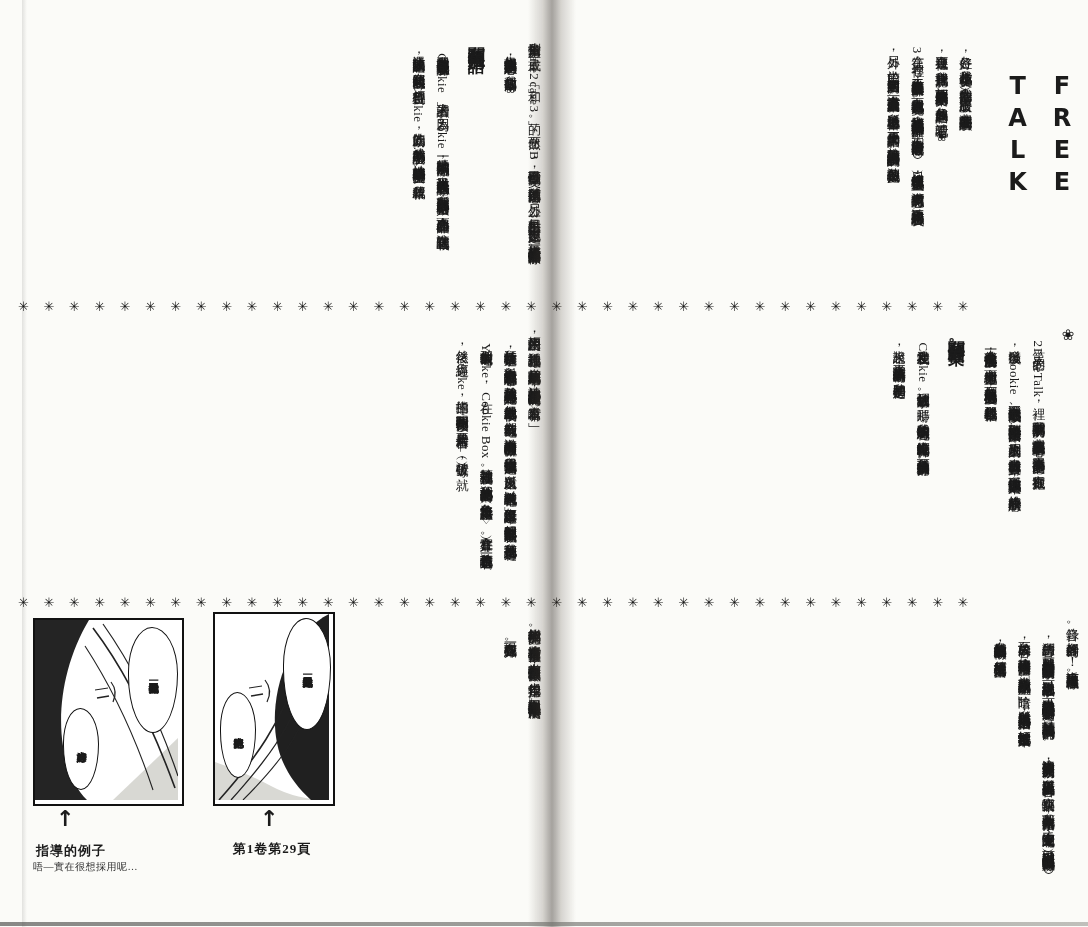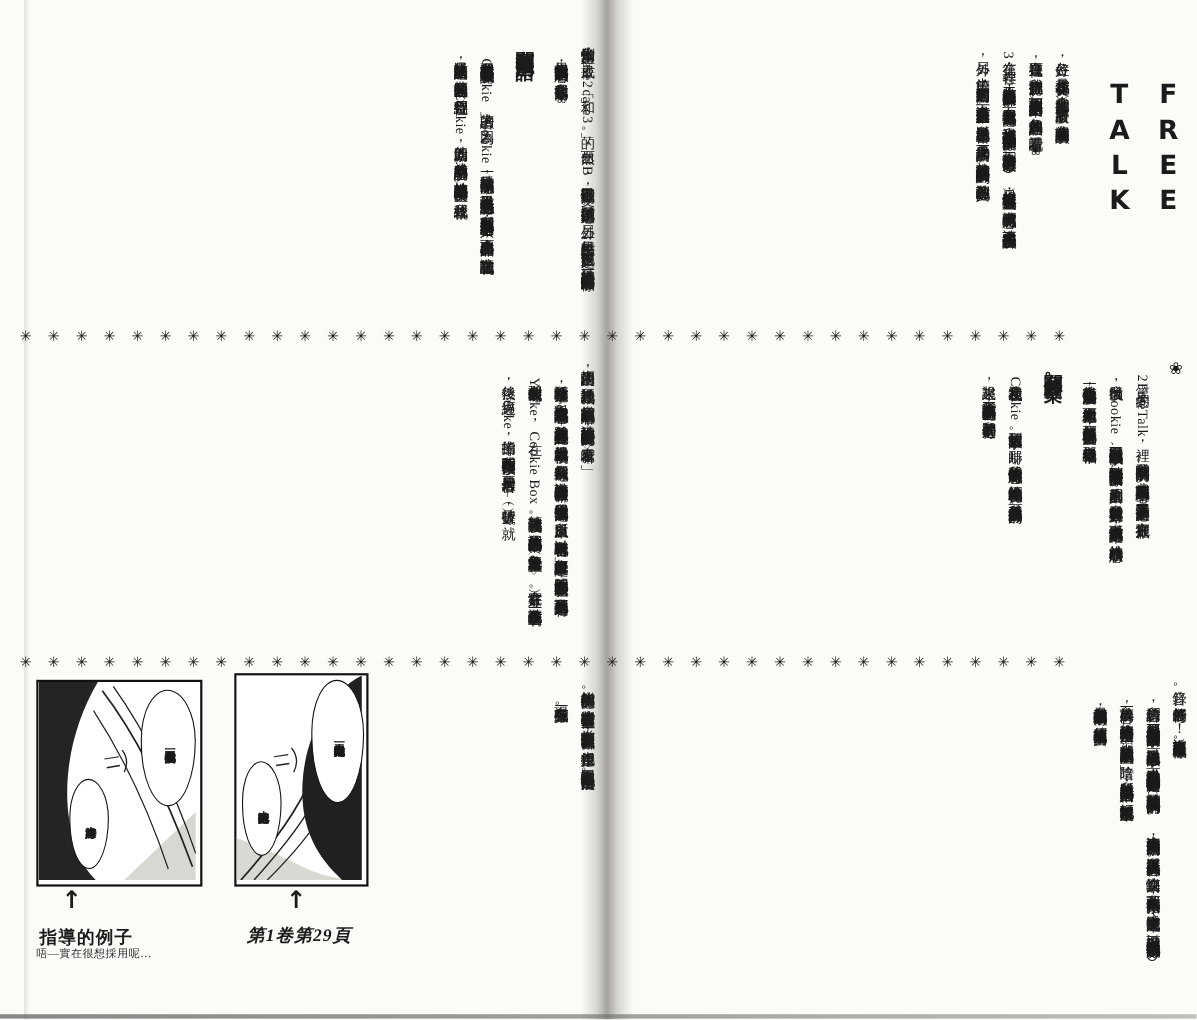--- a/index.html
+++ b/index.html
@@ -80,23 +80,23 @@
   .b-b1{right:4px;top:7px;width:50px;height:106px;}
   .b-b2{left:28px;top:88px;width:36px;height:82px;}
   
   .cap-arrow{
     position:absolute;font-size:22px;font-weight:bold;z-index:2;
     font-family:"DejaVu Sans",sans-serif;
   }
   .arrow-a{left:260px;top:806px;}
   .arrow-b{left:56px;top:806px;}
   .caption{
-    position:absolute;font-size:16px;font-weight:bold;letter-spacing:1px;z-index:2;
+    position:absolute;font-size:13px;font-weight:bold;letter-spacing:1px;z-index:2;
   }
-  .cap-a{left:204px;top:840px;width:136px;text-align:center;font-style:italic;}
+  .cap-a{left:204px;top:840px;width:136px;text-align:center;}
   .cap-b{left:36px;top:842px;}
   .subcaption{
     position:absolute;font-size:10px;color:#2e2e2e;letter-spacing:0.5px;z-index:2;
   }
   .cap-b-sub{left:33px;top:860px;}
 </style>
 </head>
 <body>
 
 <div class="screen">

